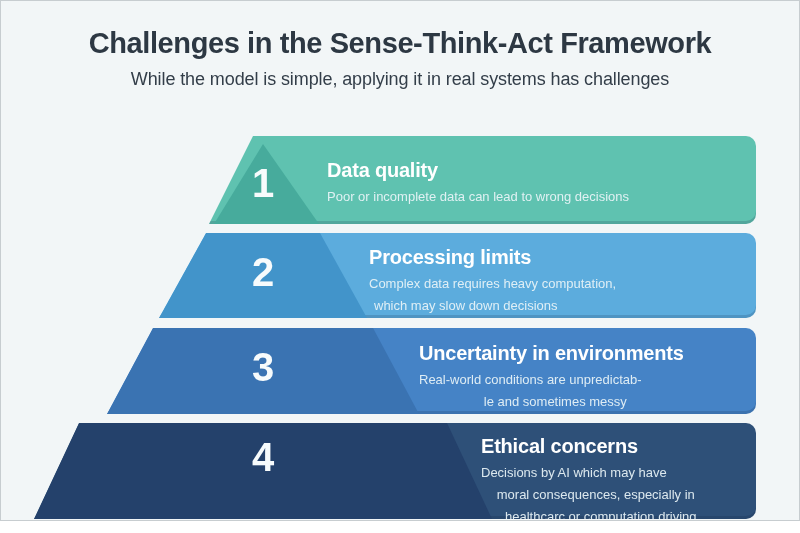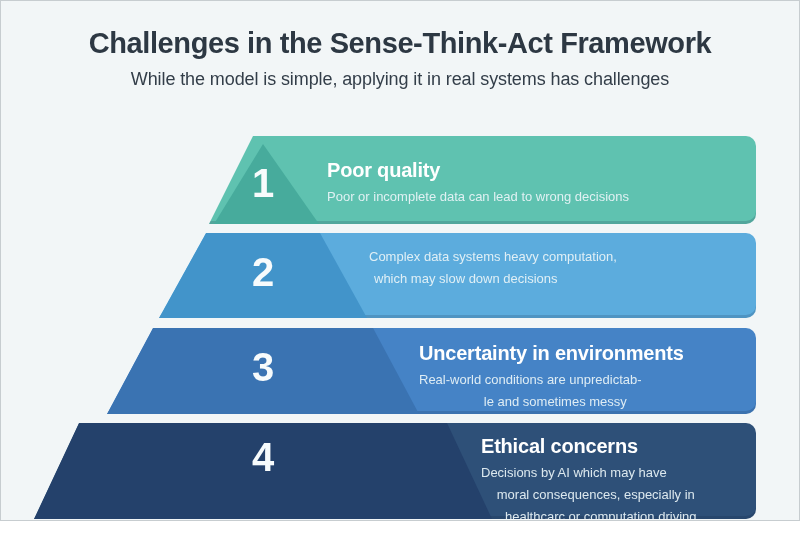--- a/index.html
+++ b/index.html
@@ -70,33 +70,34 @@
     <div class="main-title">Challenges in the Sense-Think-Act Framework</div>
     <div class="subtitle">While the model is simple, applying it in real systems has challenges</div>
   </div>
 
   <div class="pyramid">
 
     <div class="tier t1" style="background: rgb(95, 194, 176);">
       <div class="dark" style="background: rgb(71, 171, 156);"></div>
       <div class="num">1</div>
       <div class="text">
-        <div class="tier-title">Poor quality</div>
+        <div class="tier-title">Data quality</div>
         <div class="desc">
           <div class="desc-line">Poor or incomplete data can lead to wrong decisions</div>
         </div>
       </div>
     </div>
 
     <div class="tier t2" style="background: rgb(92, 172, 221);">
       <div class="dark" style="background: rgb(66, 148, 202);"></div>
       <div class="num">2</div>
       <div class="text">
+        <div class="tier-title">Processing limits</div>
         <div class="desc">
-          <div class="desc-line">Complex data systems heavy computation,</div>
+          <div class="desc-line">Complex data requires heavy computation,</div>
           <div class="desc-line">which may slow down decisions</div>
         </div>
       </div>
     </div>
 
     <div class="tier t3" style="background: rgb(69, 131, 198);">
       <div class="dark" style="background: rgb(58, 115, 178);"></div>
       <div class="num">3</div>
       <div class="text">
         <div class="tier-title">Uncertainty in environments</div>

